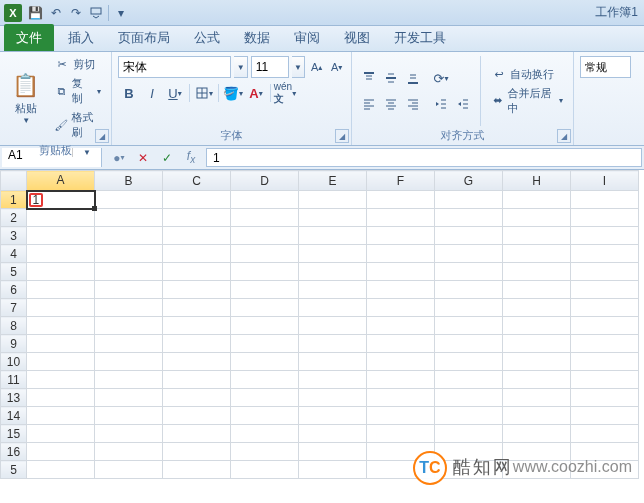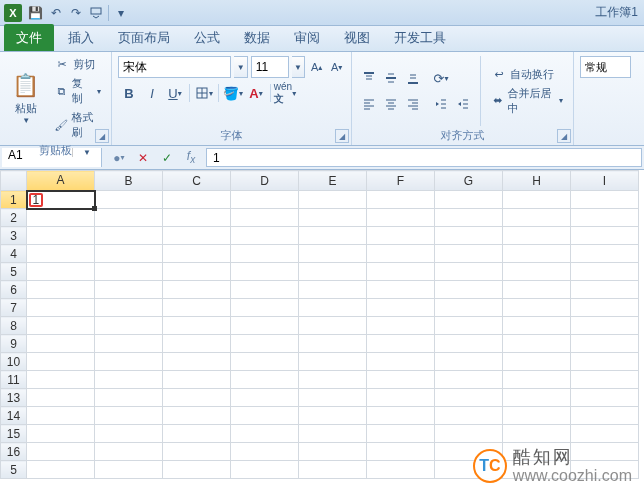--- a/index.html
+++ b/index.html
@@ -65,21 +65,21 @@
 .sheet td { width:68px; height:18px; padding:0 2px; }
 .corner { width:26px; background:linear-gradient(#f4f7fb,#e2e9f1); }
 td.active { outline:2px solid #333; outline-offset:-1px; position:relative; }
 td.active .redmark { position:absolute; left:1px; top:1px; width:14px; height:14px; border:2px solid #e53935; border-radius:2px; }
 td.active .val { padding-left:3px; }
 .fillhandle { position:absolute; right:-3px; bottom:-3px; width:5px; height:5px; background:#333; }
 
 
 .wm { position:absolute; right:12px; bottom:18px; display:flex; align-items:center; gap:6px; opacity:.95; pointer-events:none; }
 .wm .logo { width:34px; height:34px; border-radius:50%; border:2px solid #ff7a00; display:flex; align-items:center; justify-content:center; font-weight:bold; color:#2b8ed6; font-size:16px; background:#fff; }
-.wm .txt { display:flex; flex-direction:column; line-height:1.1; }
+.wm .txt { display:flex; line-height:1.1; }
 .wm .t1 { font-size:18px; color:#555; letter-spacing:2px; }
 .wm .t2 { font-size:16px; color:#888; }
 </style>
 </head>
 <body>
 
 <div class="titlebar">
   <div class="xicon">X</div>
   <div class="qat-btn">💾</div>
   <div class="qat-btn">↶</div>

